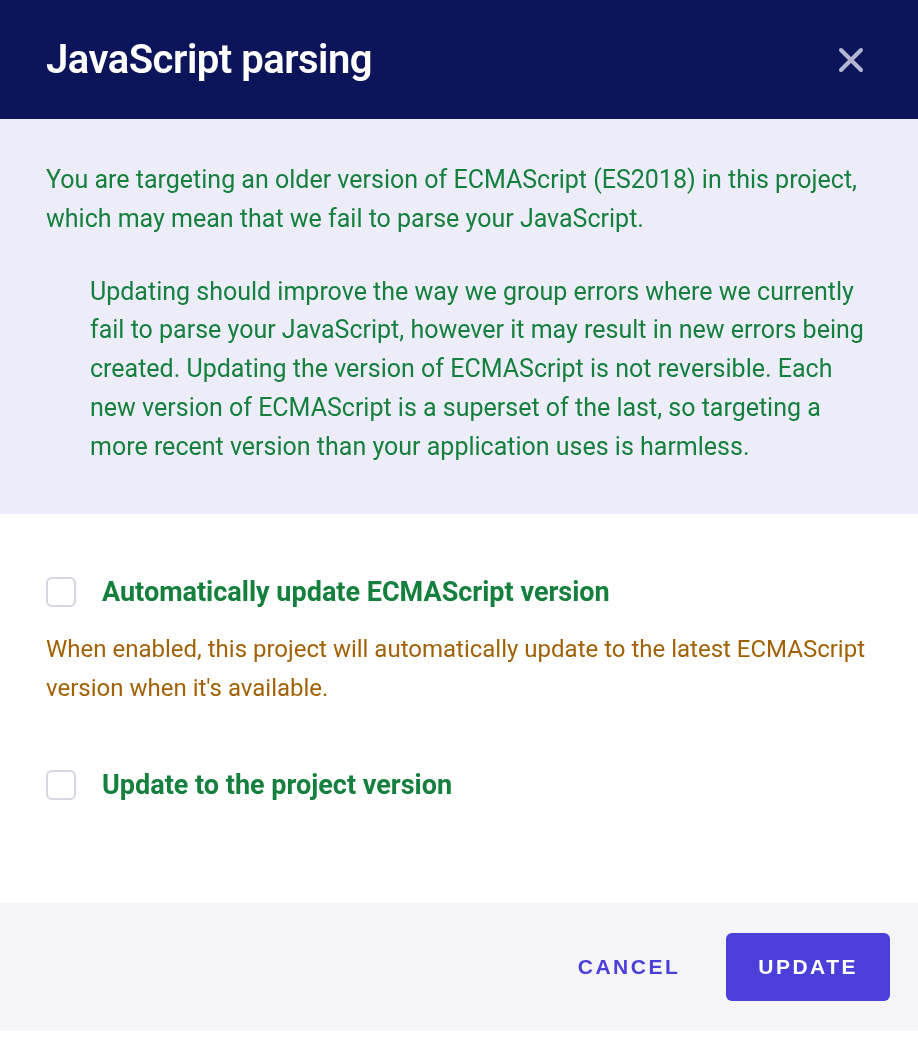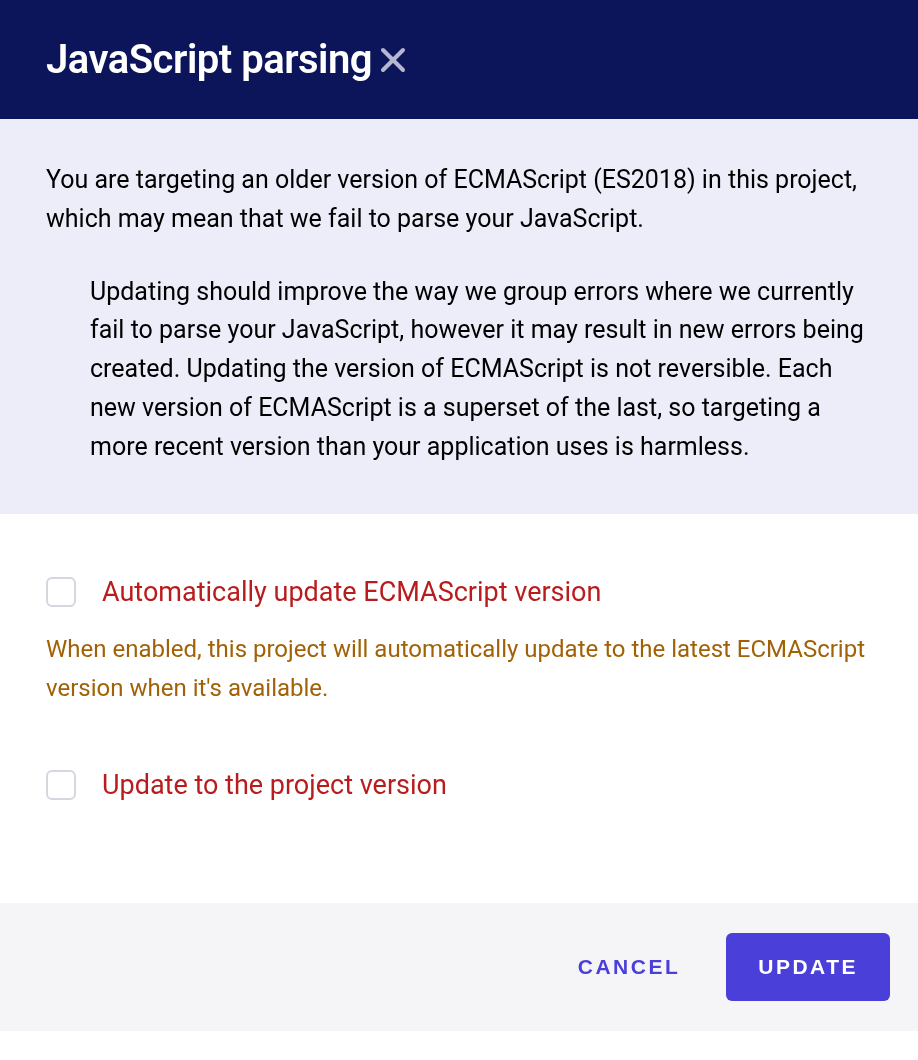--- a/index.html
+++ b/index.html
@@ -15,20 +15,21 @@
     display: flex;
     flex-direction: column;
     background: #ffffff;
   }
   .header {
     background: #0c1559;
     color: #ffffff;
     padding: 36px 46px;
     display: flex;
     align-items: center;
+    justify-content: space-between;
   }
   .header h1 {
     font-size: 40px;
     font-weight: 600;
     letter-spacing: -0.5px;
   }
   .close-btn {
     background: none;
     border: none;
     cursor: pointer;
@@ -44,21 +45,21 @@
     stroke-width: 3.2;
     stroke-linecap: round;
   }
   .intro {
     background: #edecf9;
     padding: 42px 46px 48px 46px;
   }
   .intro p {
     font-size: 25px;
     line-height: 1.55;
-    color: #000000;
+    color: #15803d;
   }
   .intro p + p {
     margin-top: 34px;
     margin-left: 44px;
   }
   .options {
     background: #ffffff;
     padding: 62px 46px 40px 46px;
   }
   .option-block {
@@ -74,22 +75,22 @@
     width: 30px;
     height: 30px;
     border: 2px solid #d6d6e0;
     border-radius: 6px;
     background: #ffffff;
     cursor: pointer;
     flex-shrink: 0;
   }
   .option-label {
     font-size: 27px;
-    font-weight: 400;
-    color: #b91c1c;
+    font-weight: 700;
+    color: #15803d;
   }
   .option-desc {
     font-size: 24px;
     line-height: 1.6;
     color: #a16207;
   }
   .footer {
     background: #f5f5f8;
     padding: 30px 28px;
     display: flex;

